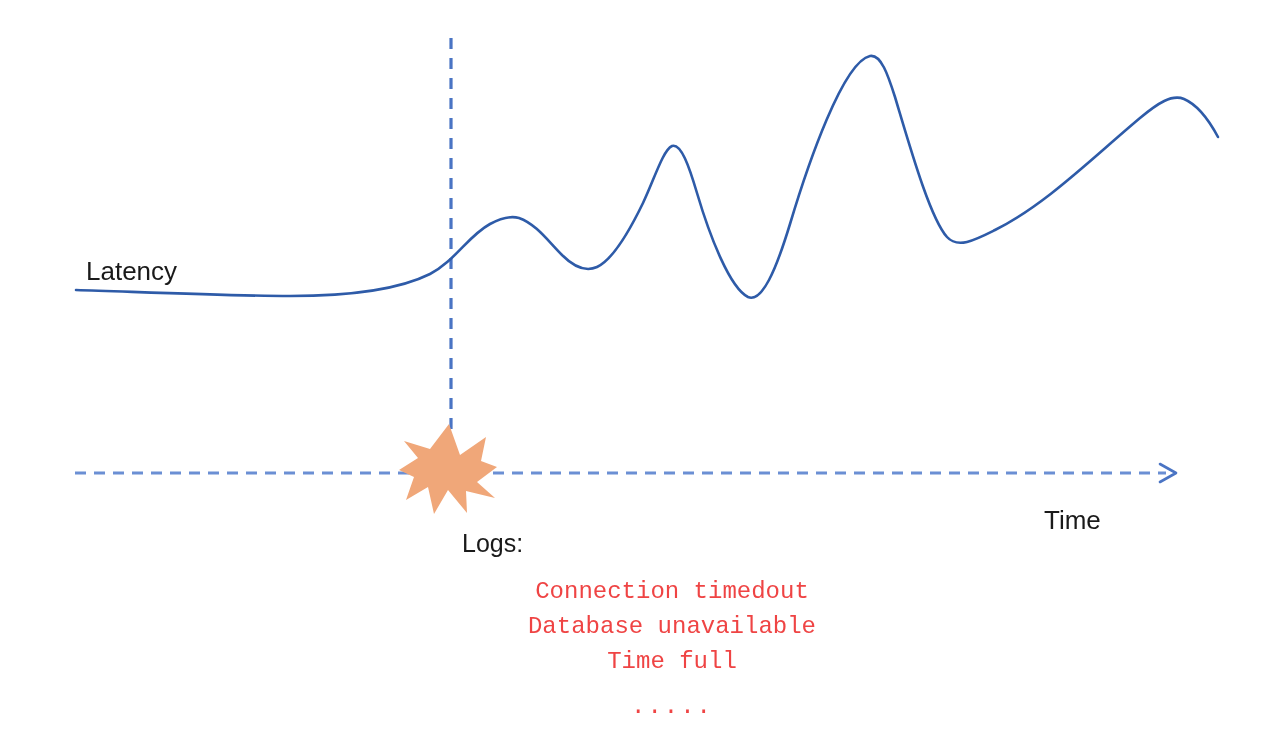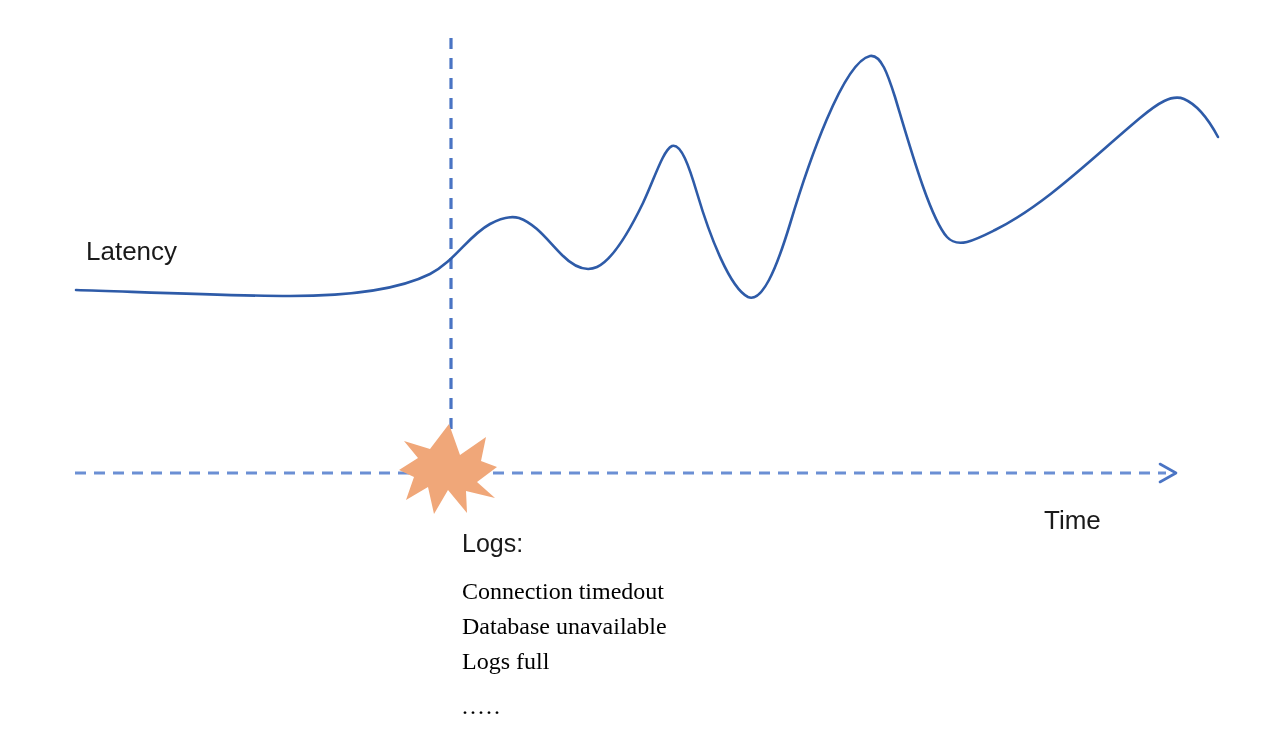--- a/index.html
+++ b/index.html
@@ -34,21 +34,21 @@
   .axis-label {
     position: absolute;
     color: #1a1a1a;
     font-size: 26px;
     line-height: 30px;
     font-family: "Liberation Sans", sans-serif;
     white-space: nowrap;
   }
   #latency-axis-label {
     left: 86px;
-    top: 236px;
+    top: 256px;
   }
   #time-axis-label {
     left: 1044px;
     top: 505px;
   }
   #logs-panel {
     position: absolute;
     left: 462px;
     top: 528px;
     width: 420px;
@@ -61,25 +61,26 @@
     font-weight: normal;
     font-family: Liberation Sans, sans-serif;
     white-space: nowrap;
   }
   #log-entry-list {
     list-style: none;
     margin: 0;
     padding: 0;
   }
   #log-entry-list li {
-    color: #000000;
+    color: #ef4444;
     font-size: 24px;
     line-height: 35px;
     white-space: nowrap;
-    font-family: Liberation Serif, serif;
+    font-family: Liberation Mono, monospace;
+    text-align: center;
   }
   #log-entry-list li.log-ellipsis {
     font-size: 24px;
     line-height: 35px;
     padding-top: 10px;
     letter-spacing: 2px;
   }
 </style>
 </head>
 <body>
@@ -136,18 +137,18 @@
 
   <div class="axis-label" id="latency-axis-label">Latency</div>
 
   <div class="axis-label" id="time-axis-label">Time</div>
 
   <div id="logs-panel">
     <div id="logs-heading">Logs:</div>
     <ul id="log-entry-list">
       <li>Connection timedout</li>
       <li>Database unavailable</li>
-      <li>Logs full</li>
+      <li>Time full</li>
       <li class="log-ellipsis">.....</li>
     </ul>
   </div>
 
 </div>
 
 </body></html>

